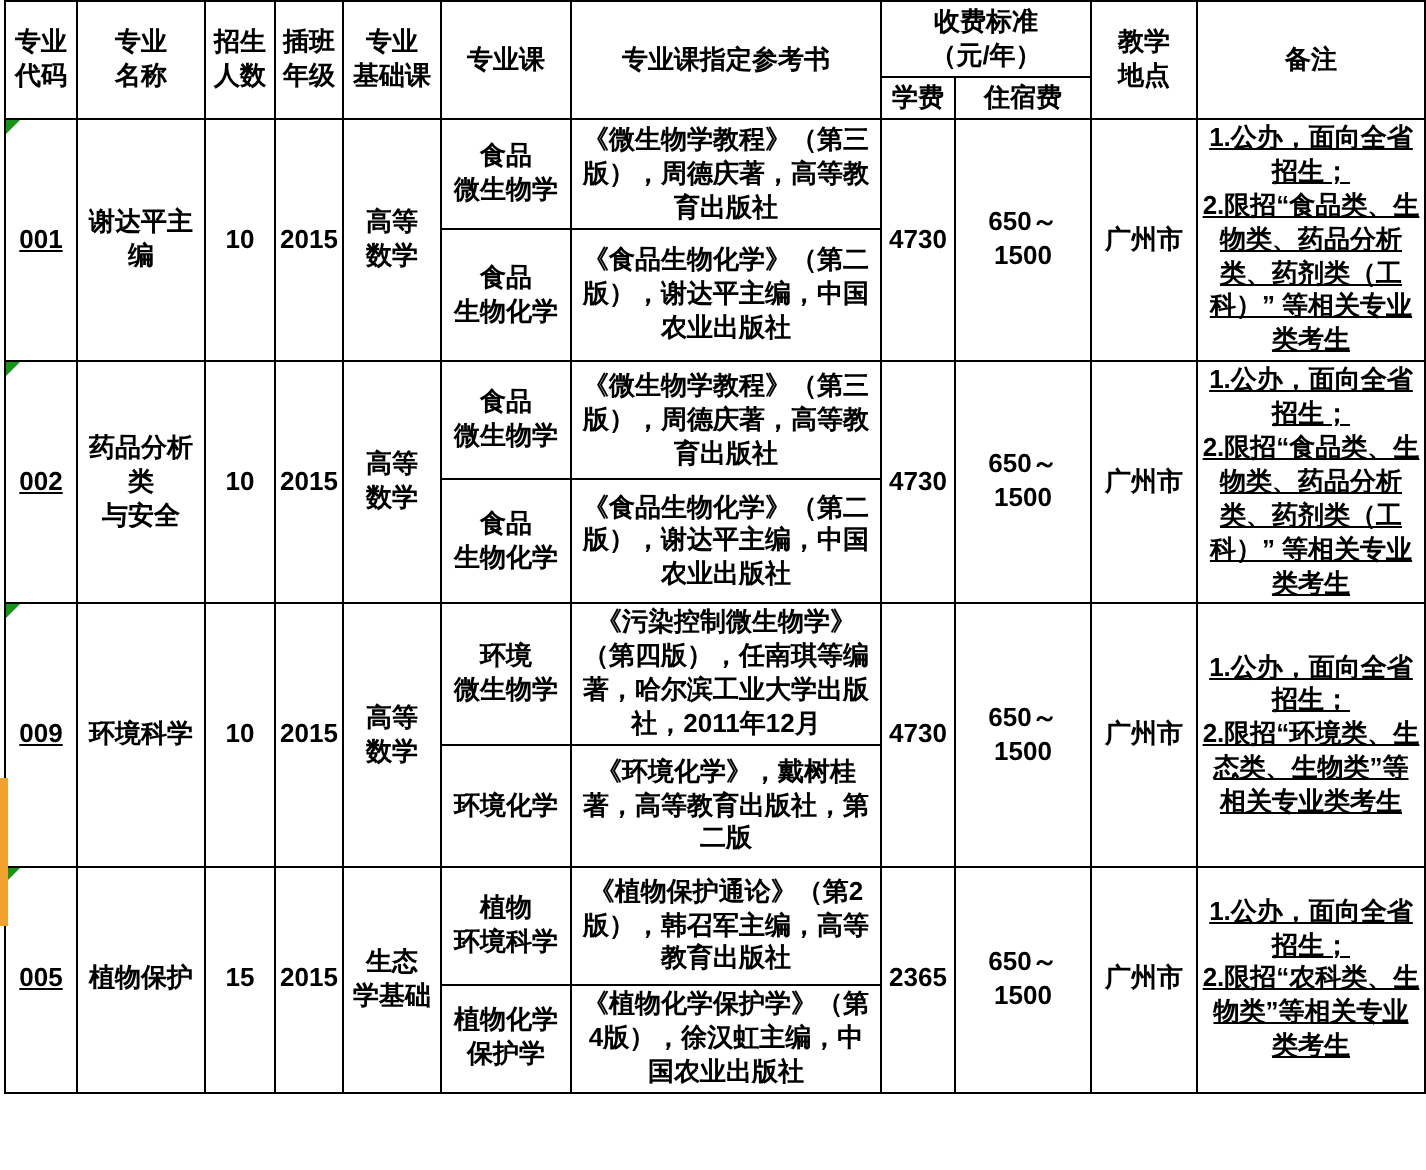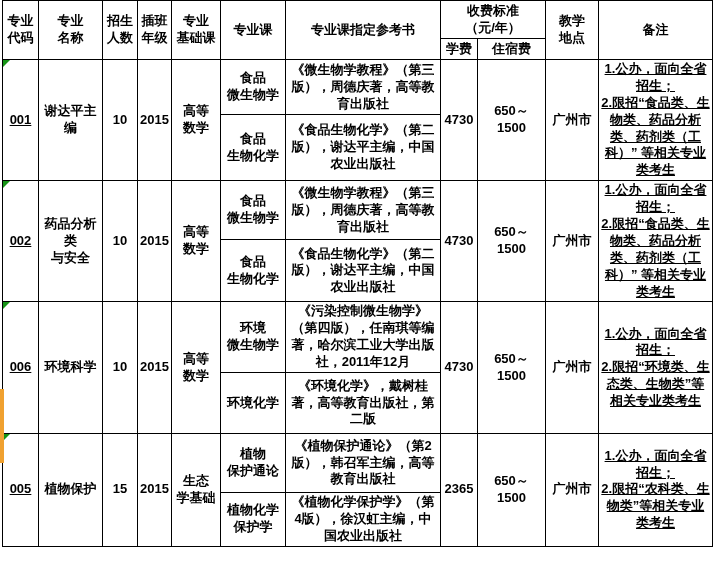--- a/index.html
+++ b/index.html
@@ -148,21 +148,21 @@
         <td rowspan="2" class="notes">1.公办，面向全省招生；
 2.限招“食品类、生物类、药品分析类、药剂类（工科）” 等相关专业类考生</td>
       </tr>
       <tr style="height:58px">
         <td class="pre">食品
 生物化学</td>
         <td class="left">《食品生物化学》（第二版），谢达平主编，中国农业出版社</td>
       </tr>
 
       <tr style="height:67px">
-        <td rowspan="2" class="code-cell num"><span class="tri"></span><span>006</span></td>
+        <td rowspan="2" class="code-cell num"><span class="tri"></span><span>009</span></td>
         <td rowspan="2" class="pre">环境科学</td>
         <td rowspan="2" class="num">10</td>
         <td rowspan="2" class="num">2015</td>
         <td rowspan="2" class="pre">高等
 数学</td>
         <td class="pre">环境
 微生物学</td>
         <td class="left">《污染控制微生物学》（第四版），任南琪等编著，哈尔滨工业大学出版社，2011年12月</td>
         <td rowspan="2" class="num">4730</td>
         <td rowspan="2" class="num">650～1500</td>
@@ -176,21 +176,21 @@
       </tr>
 
       <tr style="height:59px">
         <td rowspan="2" class="code-cell num"><span class="tri"></span><span>005</span></td>
         <td rowspan="2" class="pre">植物保护</td>
         <td rowspan="2" class="num">15</td>
         <td rowspan="2" class="num">2015</td>
         <td rowspan="2" class="pre">生态
 学基础</td>
         <td class="pre">植物
-保护通论</td>
+环境科学</td>
         <td class="left">《植物保护通论》（第2版），韩召军主编，高等教育出版社</td>
         <td rowspan="2" class="num">2365</td>
         <td rowspan="2" class="num">650～1500</td>
         <td rowspan="2">广州市</td>
         <td rowspan="2" class="notes">1.公办，面向全省招生；
 2.限招“农科类、生物类”等相关专业类考生</td>
       </tr>
       <tr style="height:51px">
         <td class="pre">植物化学
 保护学</td>

